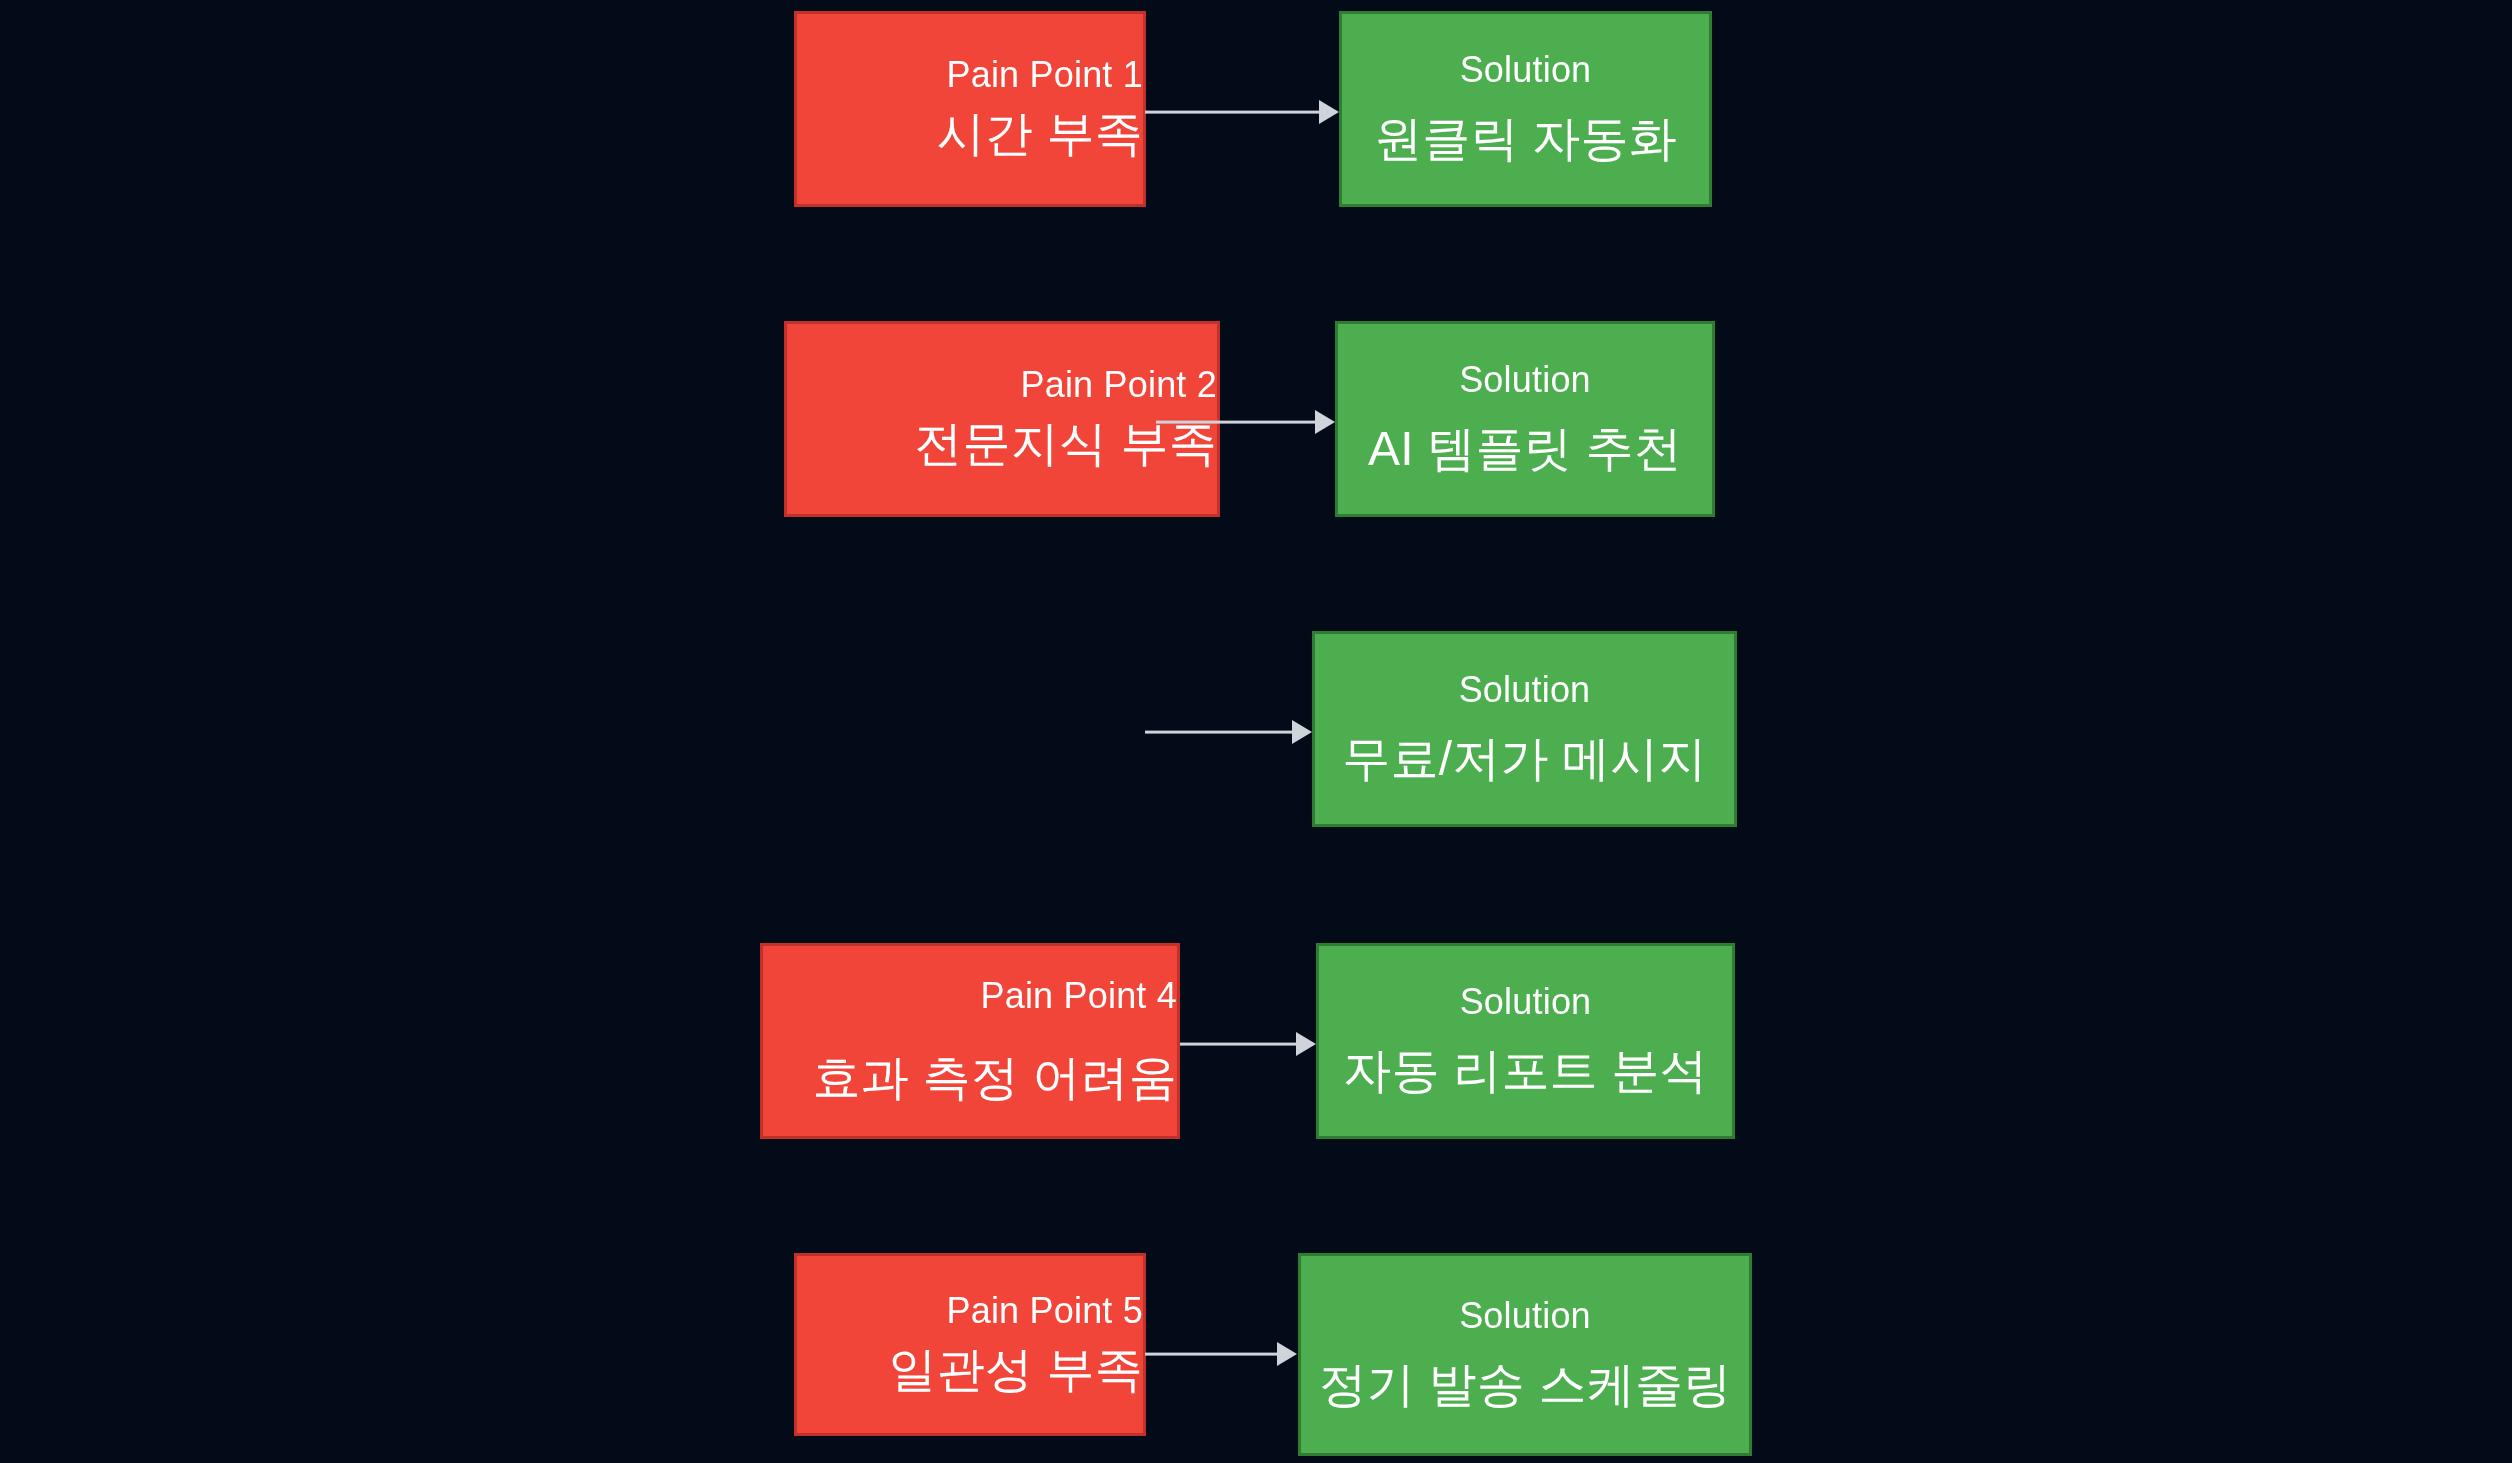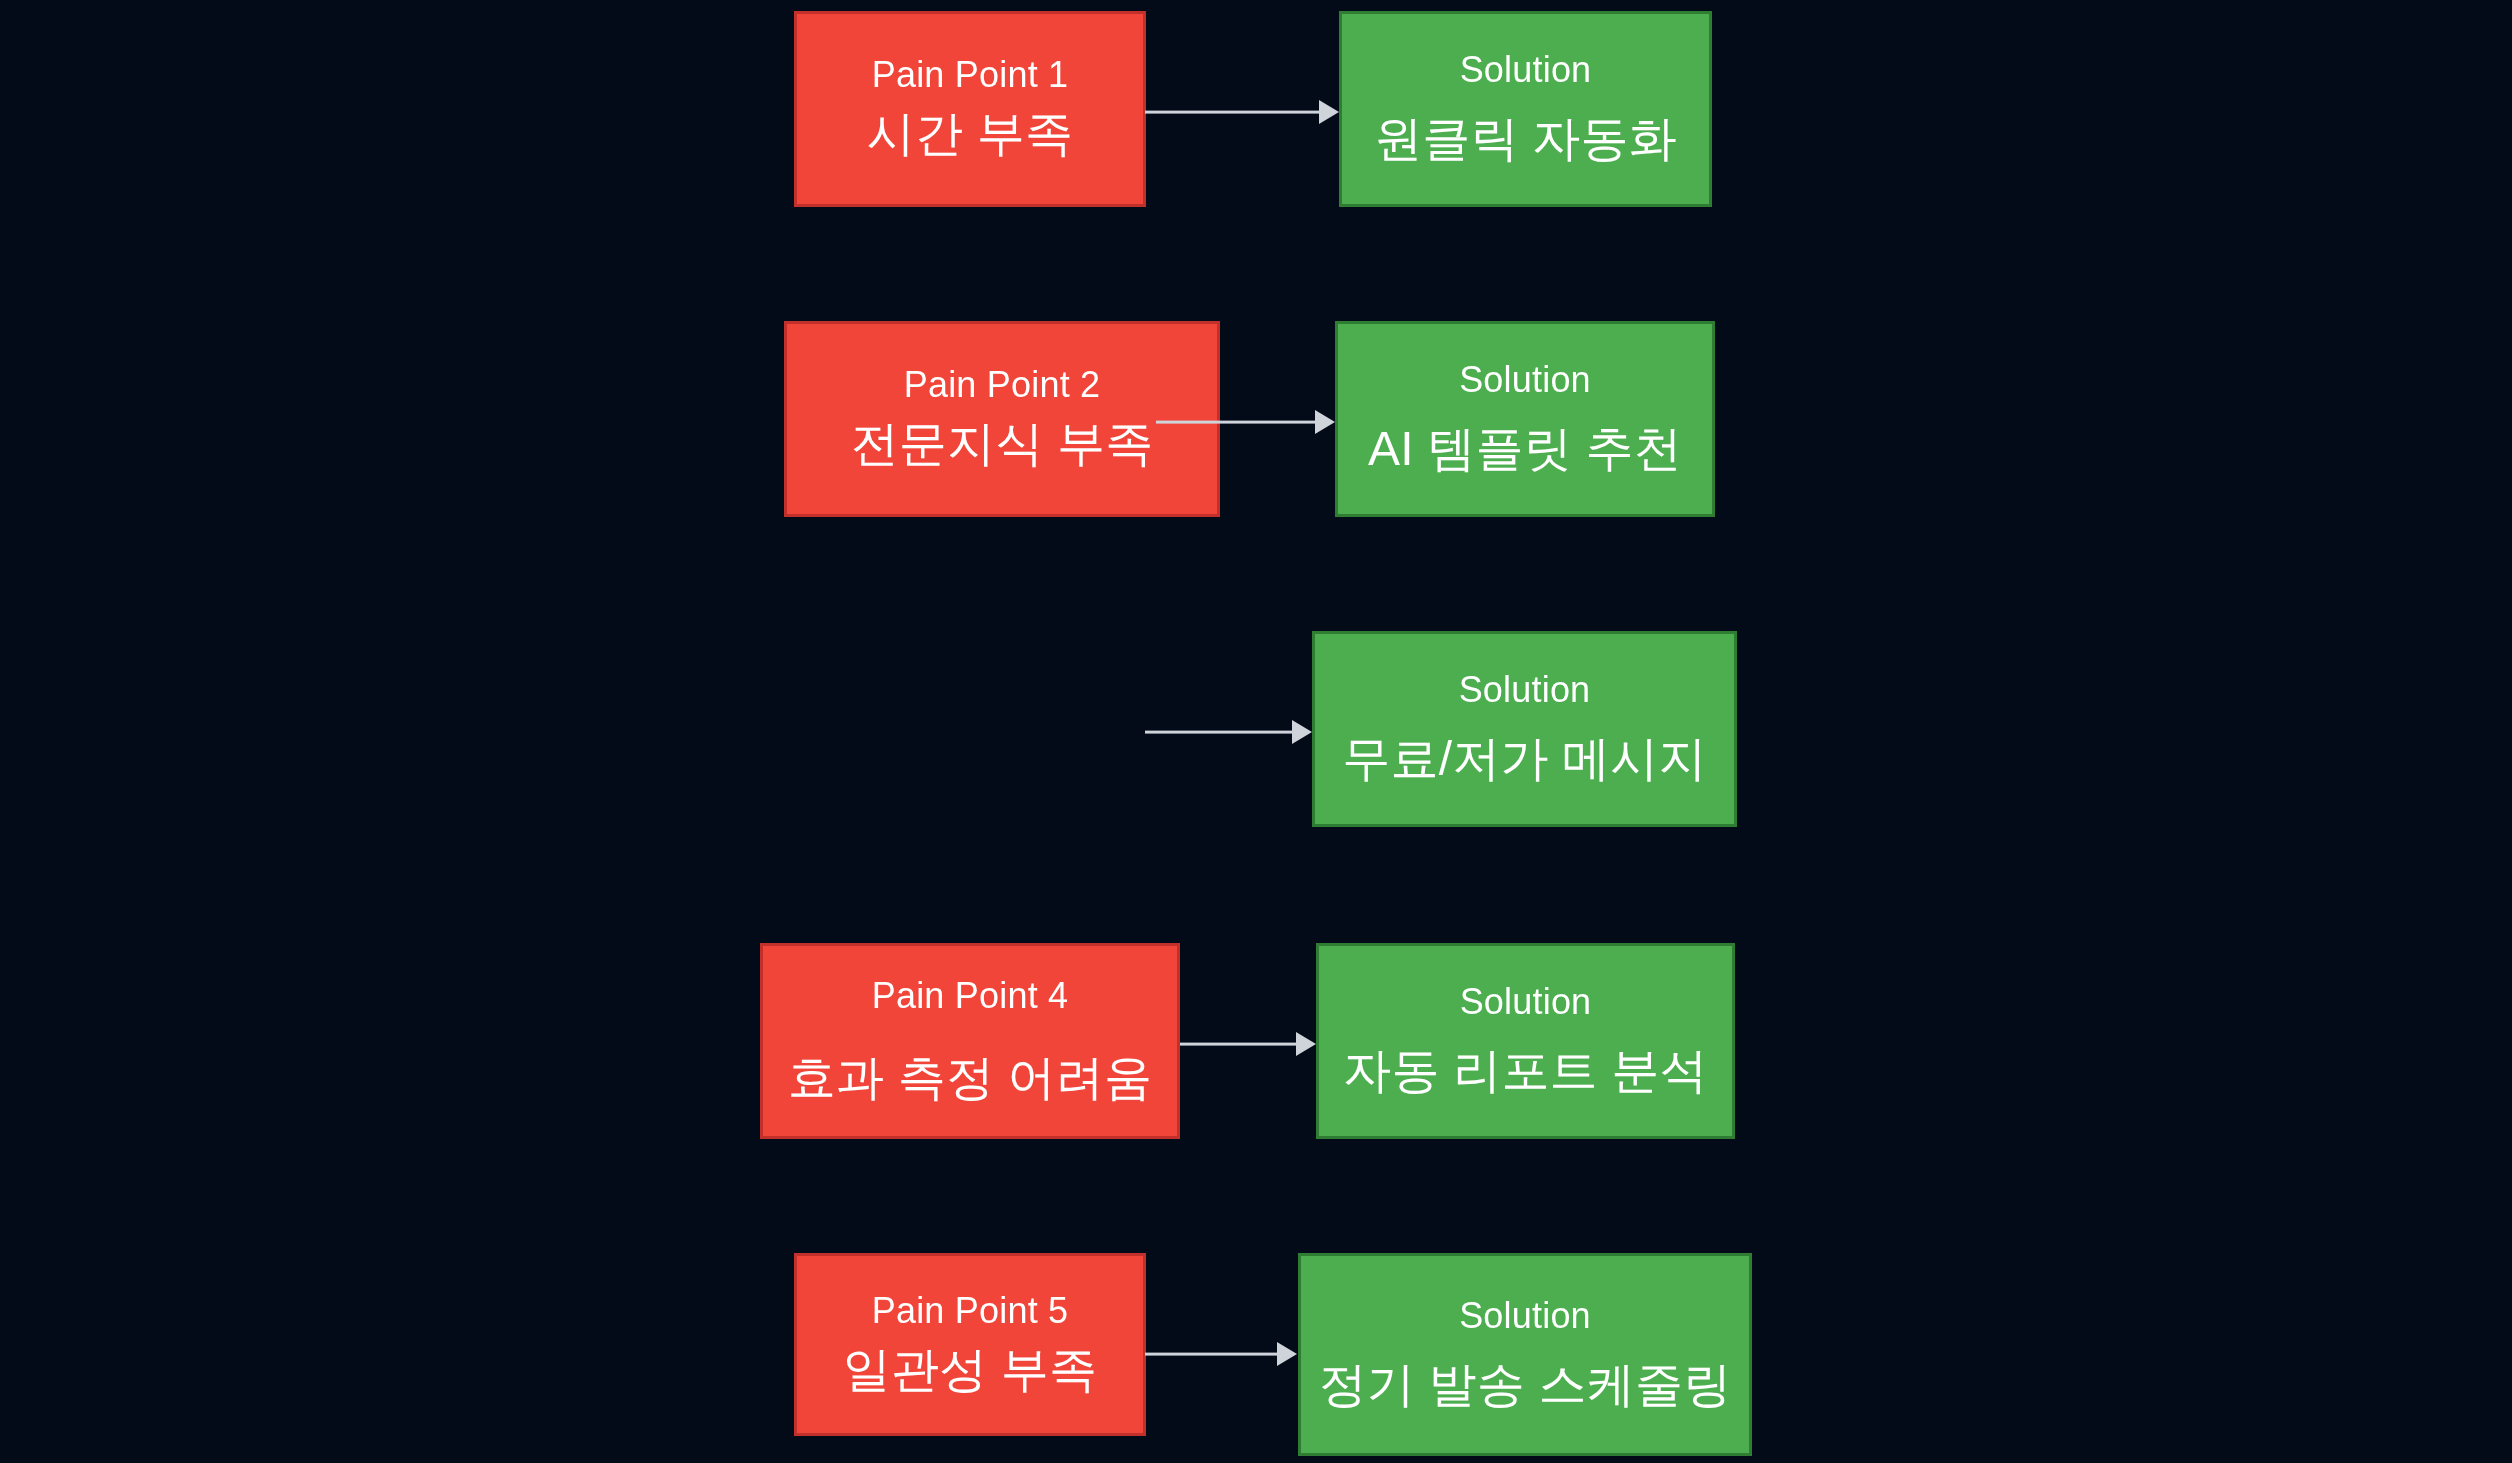--- a/index.html
+++ b/index.html
@@ -37,20 +37,21 @@
   }
   .node .line2 {
     font-size: 48px;
     font-weight: 400;
     white-space: nowrap;
   }
 
   .node.pain {
     background: #f2453a;
     border: 3.7px solid #c1302a;
+    align-items: flex-end;
   }
   .node.solution {
     background: #4cae4f;
     border: 3.7px solid #2f7d32;
     gap: 10px;
   }
 
   .edge {
     position: absolute;
     overflow: visible;

